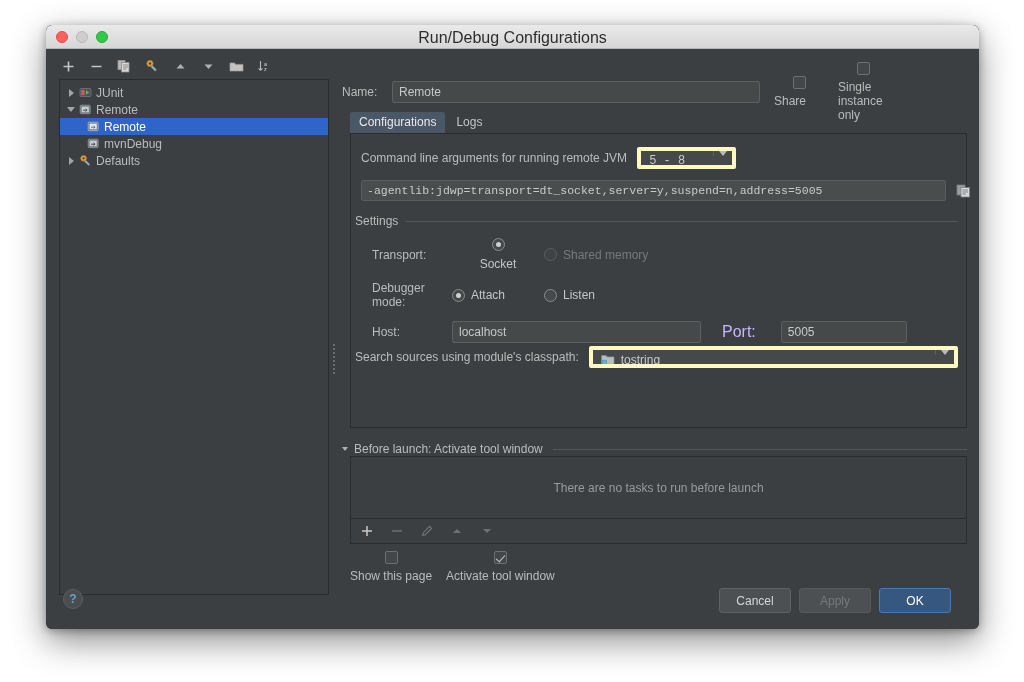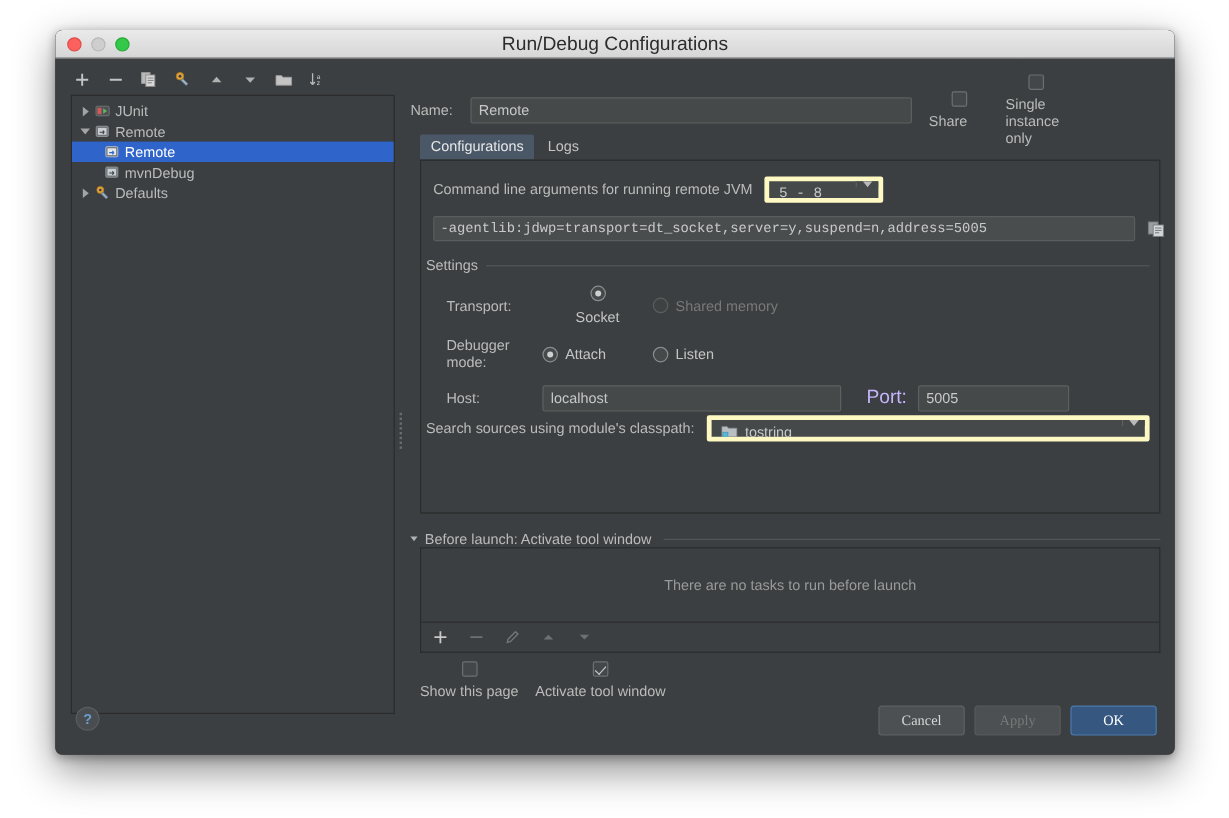--- a/index.html
+++ b/index.html
@@ -224,21 +224,21 @@
     background: #cfcfcf;
   }
   .radio.disabled { border-color: #5b5e5f; background: #3f4243; }
   .radio-wrap .rlbl { font-size: 12px; color: #c5c5c5; }
   .radio-wrap .rlbl.dim { color: #787878; }
 
   #host-row { display: flex; align-items: center; margin-top: 12px; padding-left: 17px; }
   #host-row .flbl { width: 80px; flex: none; font-size: 12px; color: #bbbbbb; }
   #host-field { width: 249px; }
   #port-lbl { margin-left: 21px; font-size: 16px; color: #c4b5fd; }
-  #port-field { width: 126px; margin-left: 9px; }
+  #port-field { width: 126px; margin-left: 25px; }
 
   #search-row { position: absolute; left: 4px; top: 212px; right: 8px; display: flex; align-items: center; }
   #search-row .flbl { font-size: 12px; color: #bbbbbb; white-space: nowrap; }
   #module-combo { margin-left: 10px; flex: 1; }
 
   
   #bl-head { position: absolute; left: 0; top: 388px; right: 0; display: flex; align-items: center; gap: 6px; }
   #bl-head .tri-down-sm { width: 0; height: 0; border-top: 4px solid #b0b0b0; border-left: 3.5px solid transparent; border-right: 3.5px solid transparent; }
   #bl-head .lbl { white-space: nowrap; }
   #bl-head .group-line { flex: 1; height: 1px; background: #53565a; margin-left: 4px; }
@@ -267,21 +267,21 @@
 
   
   #help-btn {
     position: absolute; left: 17px; bottom: 20px;
     width: 20px; height: 20px; border-radius: 50%;
     background: #4a4d4f;
     border: 1px solid #5b5e60;
     display: flex; align-items: center; justify-content: center;
     font-size: 12px; font-weight: bold; color: #6a9fd0;
   }
-  #footer-btns { position: absolute; right: 15px; bottom: 16px; display: flex; gap: 8px; font-family: Liberation Serif, serif; }
+  #footer-btns { position: absolute; right: 28px; bottom: 16px; display: flex; gap: 8px; }
   .btn {
     height: 25px;
     min-width: 72px;
     padding: 0 12px;
     border-radius: 3px;
     font-size: 12px;
     display: flex; align-items: center; justify-content: center;
     background: #4c5052;
     border: 1px solid #5e6264;
     color: #d6d6d6;

